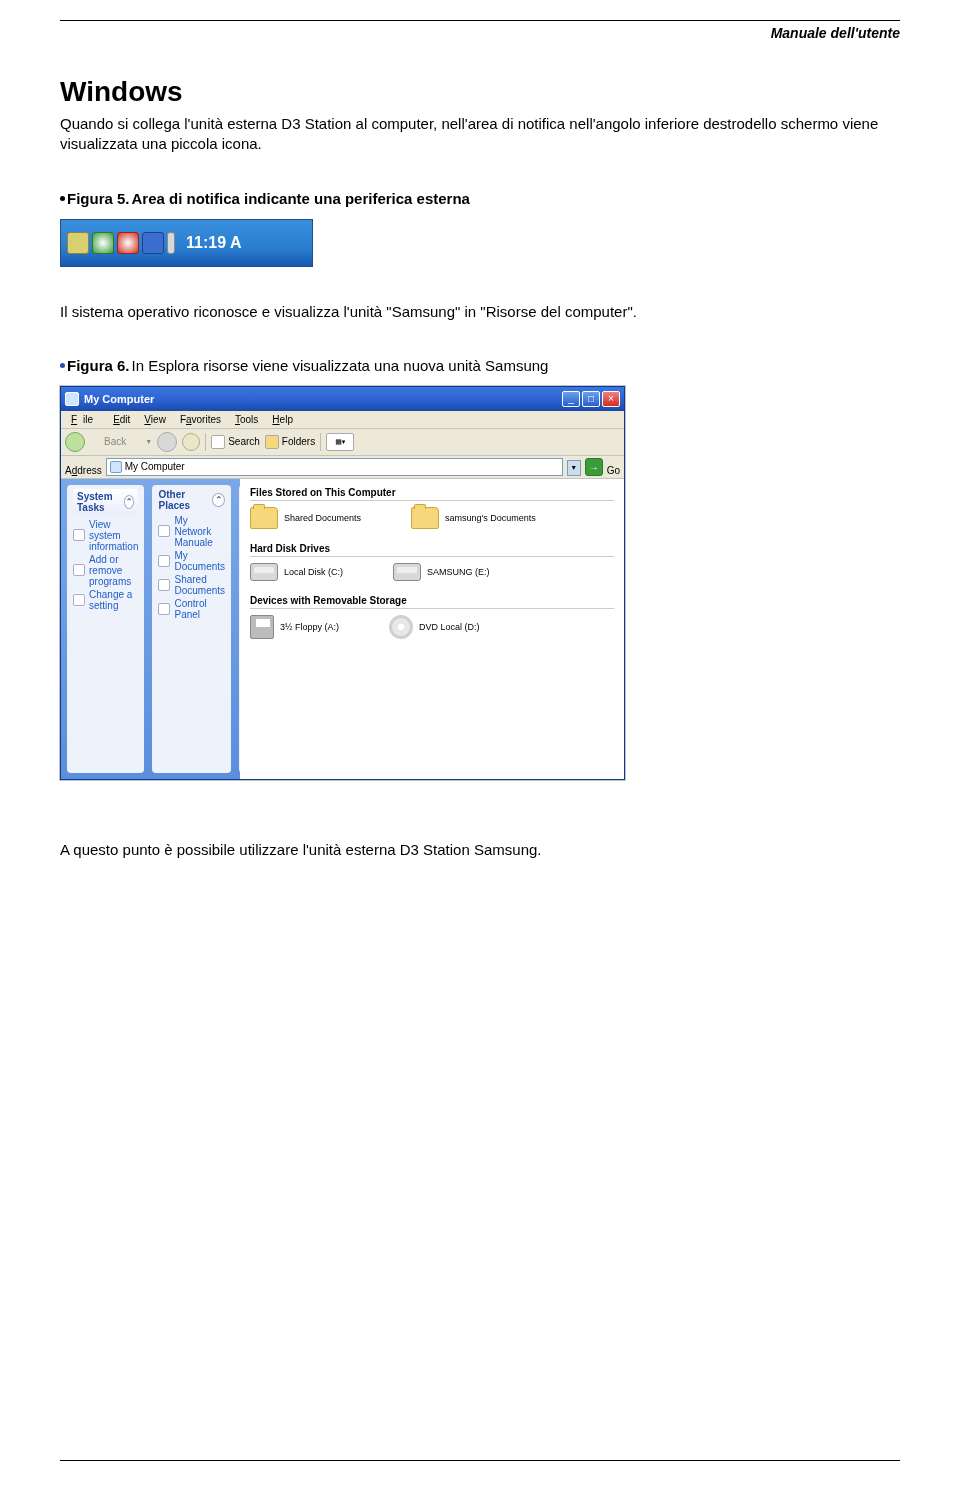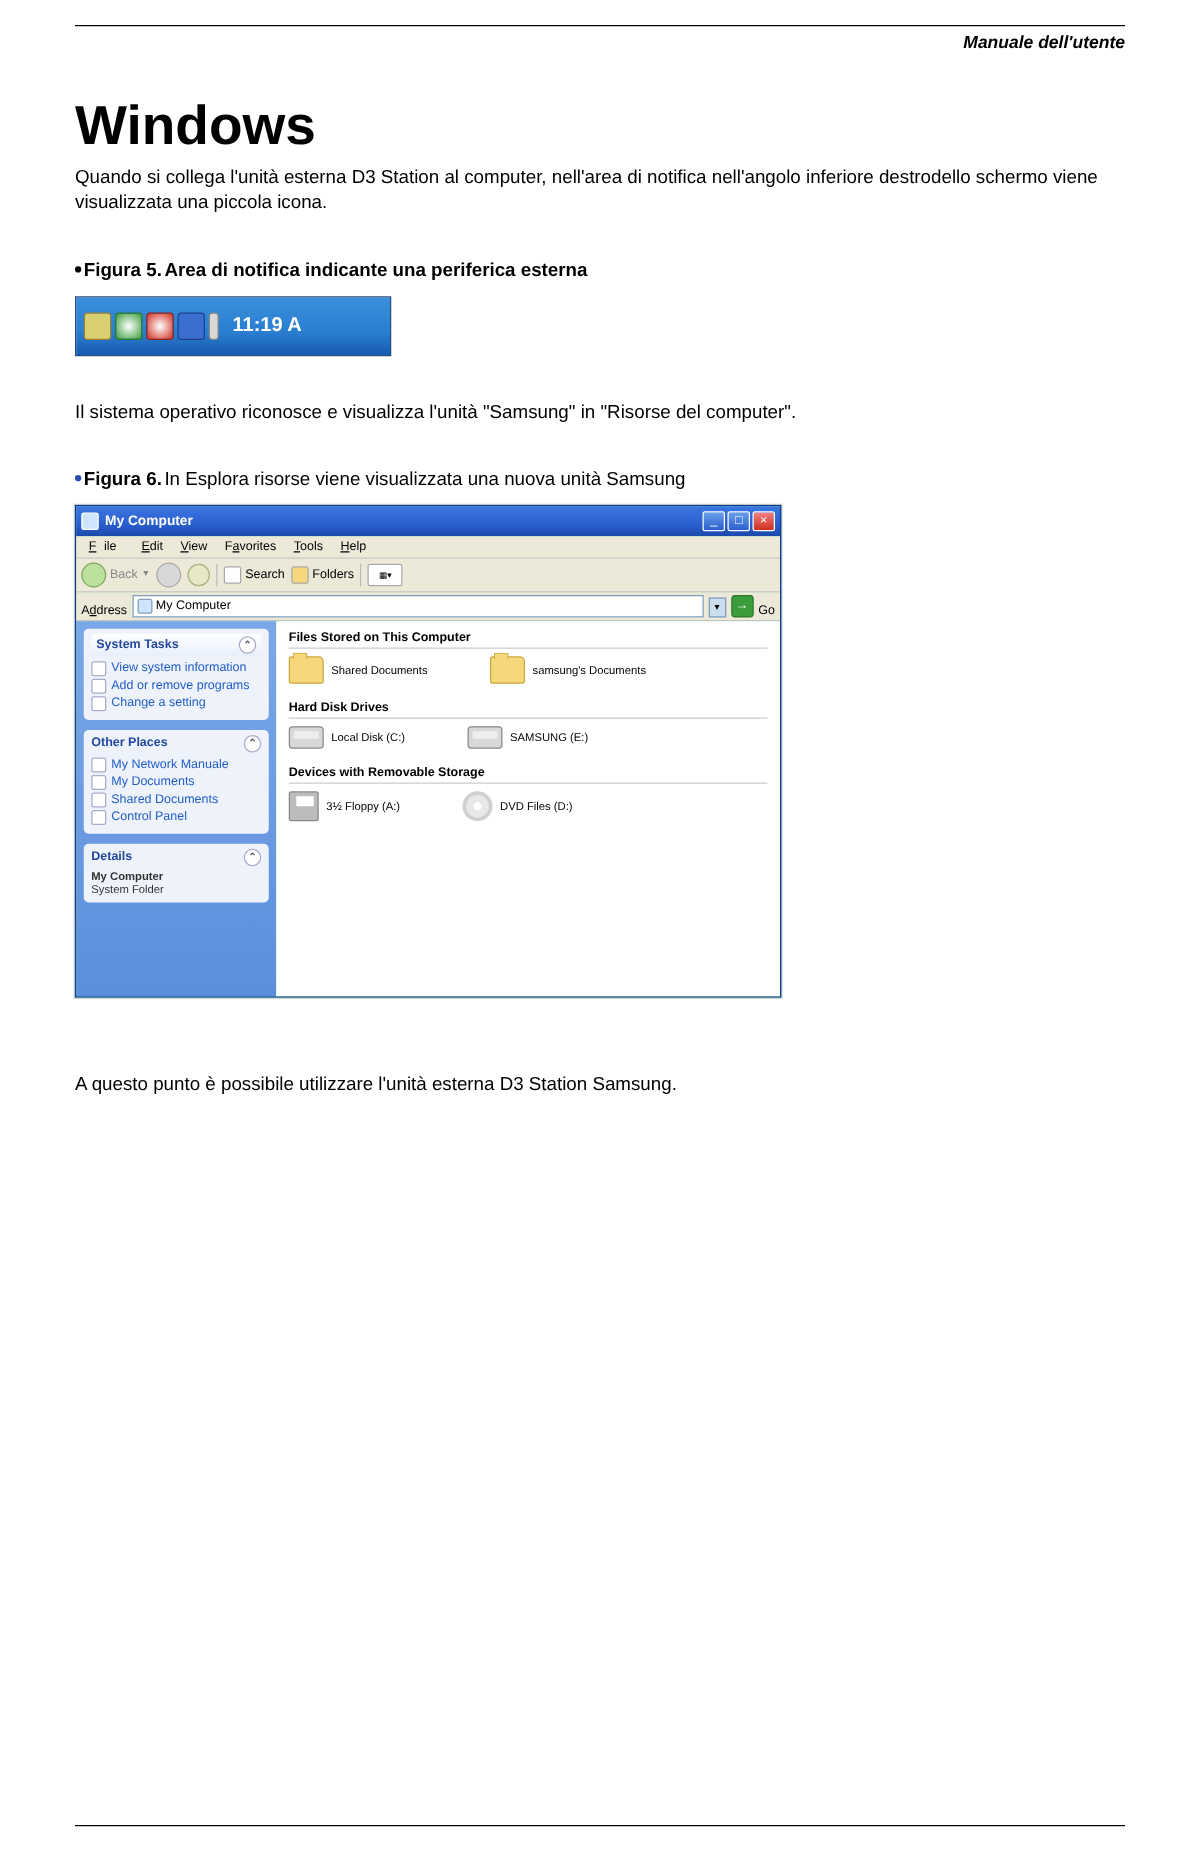--- a/index.html
+++ b/index.html
@@ -18,21 +18,21 @@
   }
   .header-right {
     text-align: right;
     font-style: italic;
     font-weight: bold;
     font-size: 14px;
     margin-bottom: 35px;
   }
   .section-title {
     font-family: "Arial Narrow", Arial, sans-serif;
-    font-size: 44px;
+    font-size: 28px;
     font-weight: bold;
     font-stretch: condensed;
     margin-bottom: 6px;
   }
   .body-text {
     font-size: 15px;
     line-height: 1.35;
     margin-bottom: 6px;
   }
   .figure-line {
@@ -82,37 +82,37 @@
   .winbtn { width: 18px; height: 16px; border: 1px solid #fff; border-radius: 2px; display:flex; align-items:center; justify-content:center; font-size:10px; color:#fff; }
   .winbtn.min { background: linear-gradient(#6aa0e8,#2a5fcf); }
   .winbtn.max { background: linear-gradient(#6aa0e8,#2a5fcf); }
   .winbtn.close { background: linear-gradient(#f08080,#d03020); }
 
   .menubar { display: flex; gap: 2px; padding: 2px 4px; background: #ece9d8; border-bottom: 1px solid #c3c3c3; }
   .menubar span { padding: 1px 6px; font-size: 10px; }
   .menubar span u { text-decoration: underline; }
 
   .toolbar { display: flex; align-items: center; padding: 3px 4px; background: #ece9d8; border-bottom: 1px solid #c3c3c3; gap: 5px; }
-  .tool-back { display:flex; align-items:center; gap:3px; color:#888; }
+  .tool-back { display:flex; align-items:center; gap:19px; color:#888; }
   .tool-circle { width:20px; height:20px; border-radius:50%; background:#bde09e; border:1px solid #7aa85a; }
   .tool-circle.grey { background:#d8d8d8; border-color:#aaa; }
   .tool-circle.up { background:#e8e8c8; border-color:#b0b080; }
   .tool-sep { width:1px; height:18px; background:#bbb; }
   .tool-item { display:flex; align-items:center; gap:3px; }
   .tool-smallicon { width:14px; height:14px; background:#fff; border:1px solid #aaa; border-radius:2px; }
   .viewbox { width:28px; height:18px; border:1px solid #aaa; background:#fff; border-radius:2px; display:flex; align-items:center; justify-content:center; }
 
   .addressbar { display:flex; align-items:flex-end; padding: 2px 4px; background: #ece9d8; border-bottom: 1px solid #c3c3c3; gap:4px; }
   .addr-label { font-size:10px; }
   .addr-field { flex:1; background:#fff; border:1px solid #7f9db9; height:18px; display:flex; align-items:center; padding:0 3px; gap:3px; }
   .addr-drop { width:14px; height:16px; background:#cde; border:1px solid #7f9db9; display:flex; align-items:center; justify-content:center; font-size:8px; }
   .gobtn { width:18px; height:18px; background:#3a9c3a; border:1px solid #2a7a2a; border-radius:3px; display:flex; align-items:center; justify-content:center; color:#fff; font-size:10px; }
 
   .content { display:flex; height: 300px; }
-  .sidebar { width: 160px; background: linear-gradient(#7aa7e8, #5b8fdc); padding:6px; display:flex; flex-direction:column; gap:8px; }
+  .sidebar { width: 179px; background: linear-gradient(#7aa7e8, #5b8fdc); padding:6px; display:flex; flex-direction:row; gap:8px; }
   .panel { background:#eef3fb; border-radius:4px; padding:4px 6px 6px 6px; }
   .panel-head { font-weight:bold; font-size:10px; color:#21489c; display:flex; align-items:center; justify-content:space-between; margin-bottom:3px; }
   .collapse-btn { width:14px; height:14px; border:1px solid #aac; border-radius:50%; background:#fff; display:flex; align-items:center; justify-content:center; font-size:8px; color:#556; }
   .panel-head.dark { background:linear-gradient(#fff,#e8eefb); border-radius:3px; padding:2px 4px;}
   .panel-item { display:flex; align-items:center; gap:4px; font-size:10px; color:#215dc6; padding:1px 0; }
   .panel-item .mini-icon { width:12px; height:12px; background:#fff; border:1px solid #aac; border-radius:2px; flex-shrink:0; }
 
   .mainpane { flex:1; background:#fff; padding:6px 10px; overflow:auto; }
   .section-head { font-size:10px; font-weight:bold; border-bottom:1px solid #ccc; padding:2px 0; margin-bottom:6px; }
   .drive-row { display:flex; gap:50px; margin-bottom:12px; }
@@ -298,21 +298,21 @@
       </div>
 
       <div class="section-head">Devices with Removable Storage</div>
       <div class="drive-row">
         <div class="drive-item">
           <div class="floppy-icon"></div>
           <span>3½ Floppy (A:)</span>
         </div>
         <div class="drive-item">
           <div class="dvd-icon"></div>
-          <span>DVD Files (D:)</span>
+          <span>DVD Local (D:)</span>
         </div>
       </div>
     </div>
   </div>
 </div>
 
 <div class="body-text" style="margin-top:60px;">A questo punto è possibile utilizzare l'unità esterna D3 Station Samsung.</div>
 
 <div class="footer-area">
   <div class="footer-line"></div>

